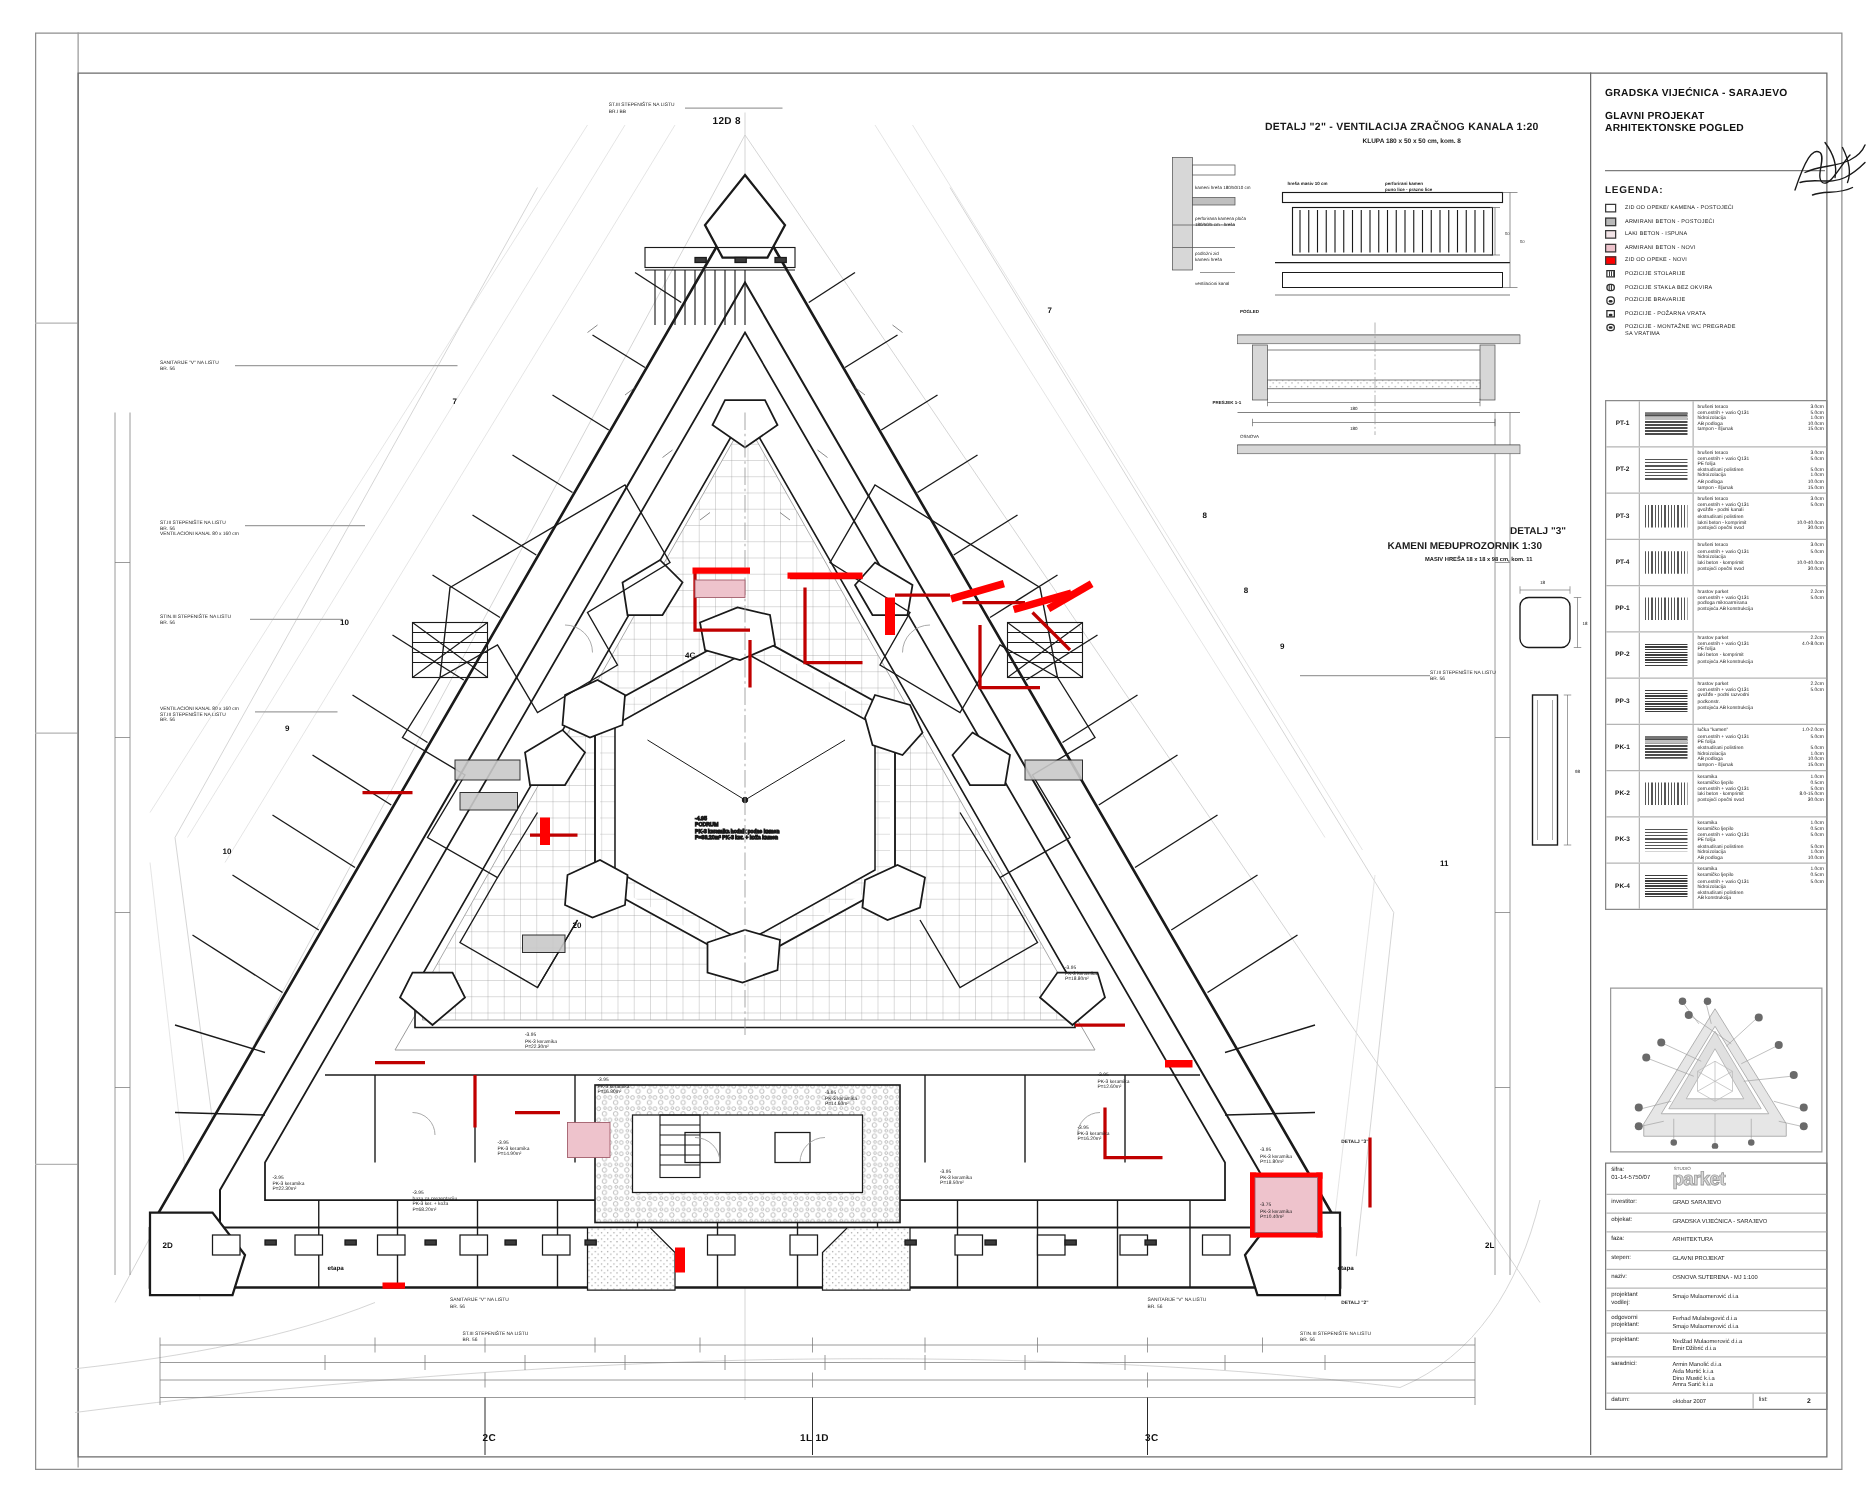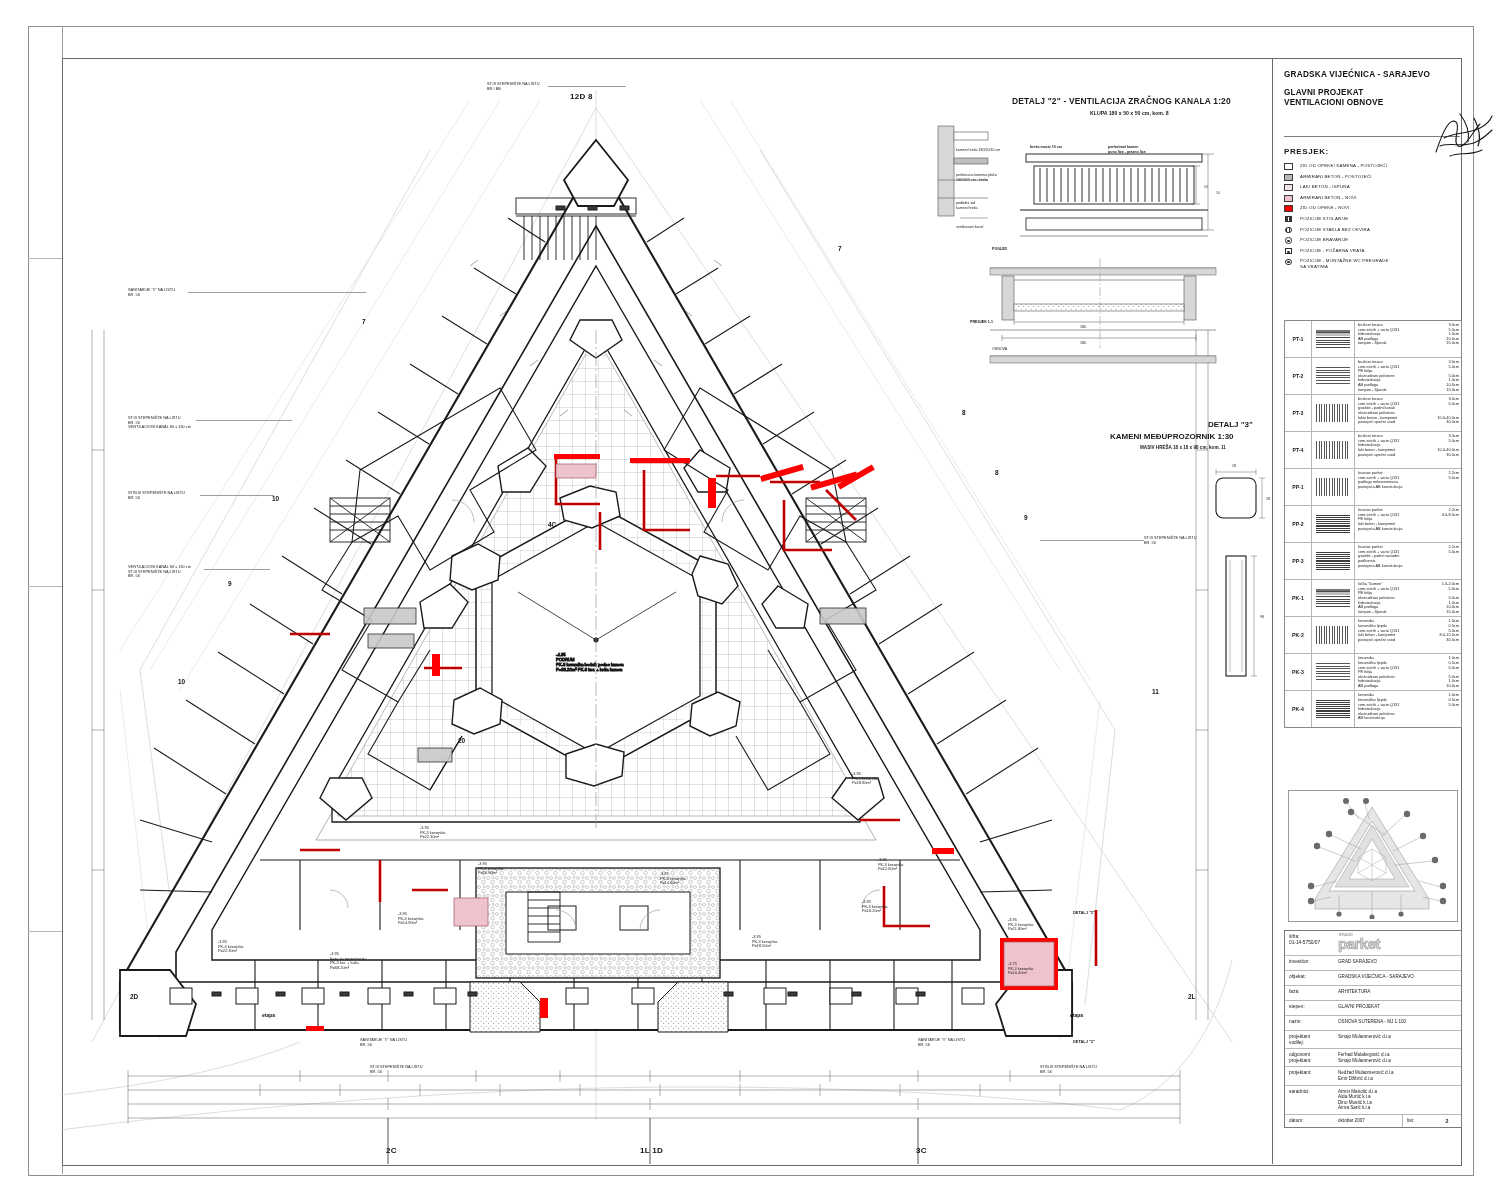--- a/index.html
+++ b/index.html
@@ -621,25 +621,25 @@
         <text x="70" y="40">18</text>
         <text x="64" y="158">98</text>
     </g>
   </svg>
 
   <div class="rpanel"></div>
 
   <div class="rp-title">
     <div class="t1">GRADSKA VIJEĆNICA - SARAJEVO</div>
     <div class="t2">GLAVNI PROJEKAT</div>
-    <div class="t2" style="margin-top:0;">VENTILACIONI OBNOVE</div>
+    <div class="t2" style="margin-top:0;">ARHITEKTONSKE POGLED</div>
   </div>
   <div class="rule" style="left:1284px;top:136px;width:176px;"></div>
 
-  <div class="legend-h">PRESJEK:</div>
+  <div class="legend-h">LEGENDA:</div>
   <div class="leg-list" id="legend-list">
       <div class="leg-row">
         <span class="leg-sw" style="background: rgb(255, 255, 255);"></span>
         <span class="leg-tx">ZID OD OPEKE/ KAMENA - POSTOJEĆI</span>
       </div>
       <div class="leg-row">
         <span class="leg-sw" style="background: rgb(185, 185, 185);"></span>
         <span class="leg-tx">ARMIRANI BETON - POSTOJEĆI</span>
       </div>
       <div class="leg-row">

